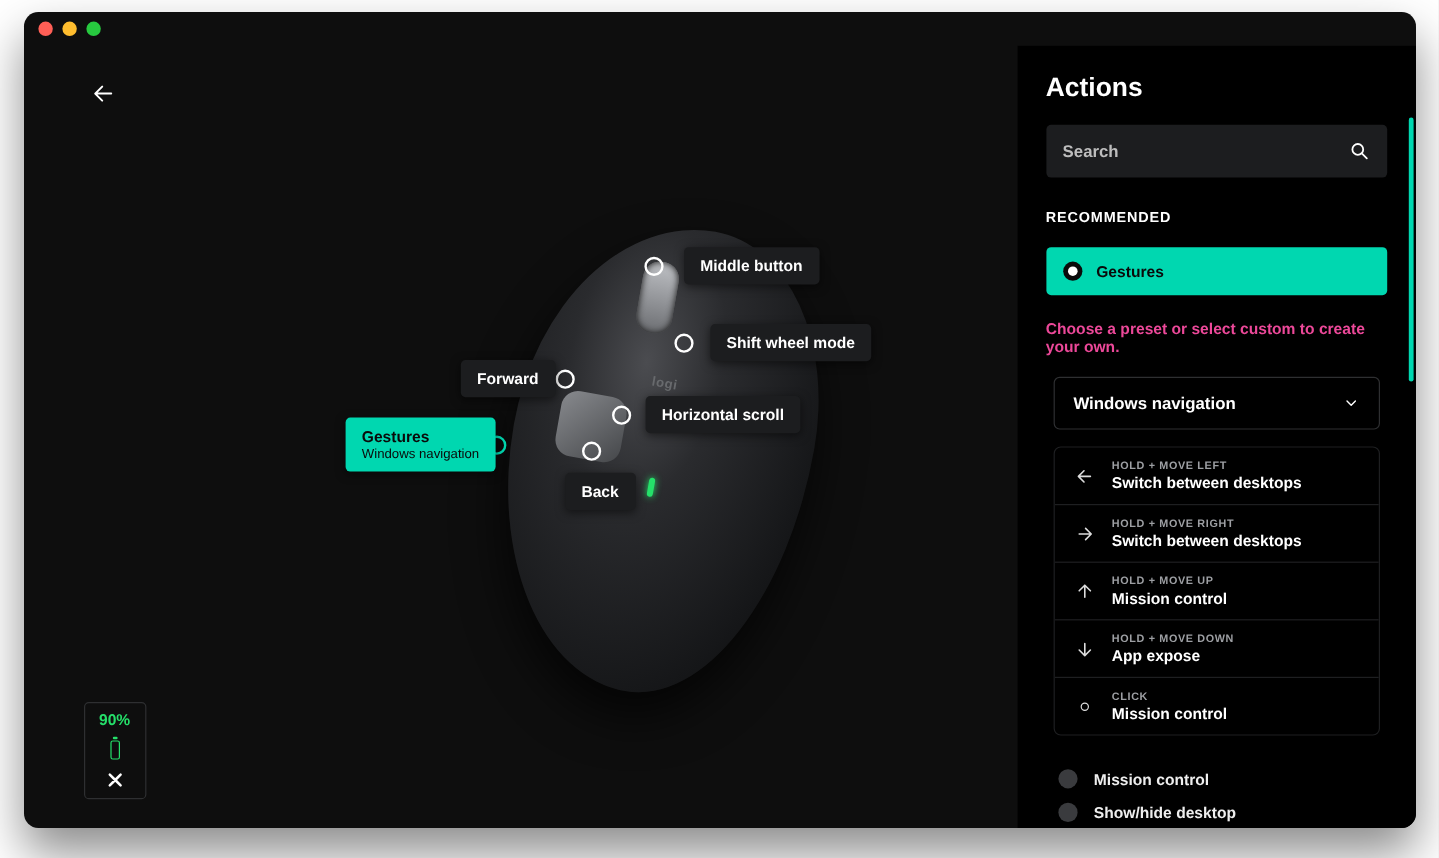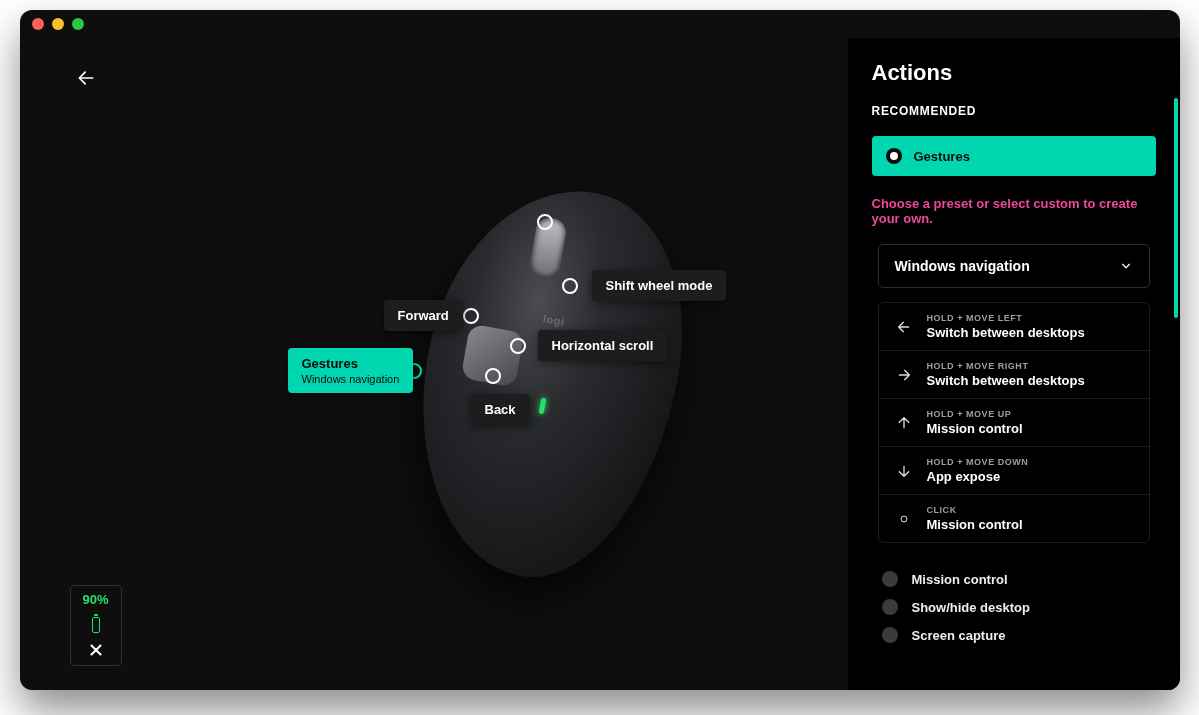--- a/index.html
+++ b/index.html
@@ -179,20 +179,23 @@
           <div class="led"></div>
         </div>
 
         <div class="marker" style="left:477px; top:76px;"></div>
         <div class="marker" style="left:502px; top:140px;"></div>
         <div class="marker" style="left:450px; top:200px;"></div>
         <div class="marker" style="left:403px; top:170px;"></div>
         <div class="marker" style="left:425px; top:230px;"></div>
         <div class="marker active" style="left:346px; top:225px;"></div>
 
+        <div class="tag" style="left:510px; top:68px;">
+          <span>Middle button</span>
+        </div>
         <div class="tag" style="left:532px; top:132px;">
           <span>Shift wheel mode</span>
         </div>
         <div class="tag" style="left:478px; top:192px;">
           <span>Horizontal scroll</span>
         </div>
         <div class="tag" style="left:324px; top:162px;">
           <span>Forward</span>
         </div>
         <div class="tag" style="left:411px; top:256px;">
@@ -215,20 +218,27 @@
         </span>
       </div>
 
     </div>
 
     <div class="right">
       <div class="scroll-ind"></div>
 
       <h1>Actions</h1>
 
+      <div class="search">
+        <input type="text" placeholder="Search" style="">
+        <svg width="18" height="18" viewBox="0 0 24 24">
+            <circle cx="10" cy="10" r="6" stroke="#fff" stroke-width="2" fill="none"></circle>
+            <path d="M20 20l-5-5" stroke="#fff" stroke-width="2" stroke-linecap="round"></path>
+          </svg>
+      </div>
 
       <div class="section-label">RECOMMENDED</div>
 
       <div class="gest-head">
         <span class="radio-on"></span>
         <span class="label">Gestures</span>
       </div>
 
       <div class="gest-body">
         <div class="hint">Choose a preset or select custom to create your own.</div>

